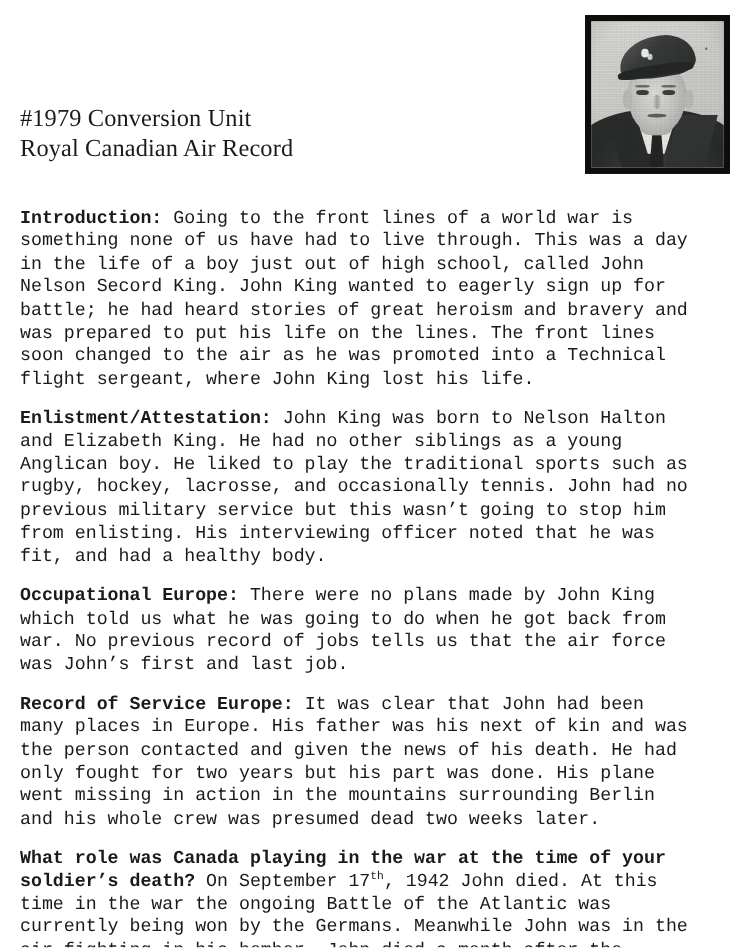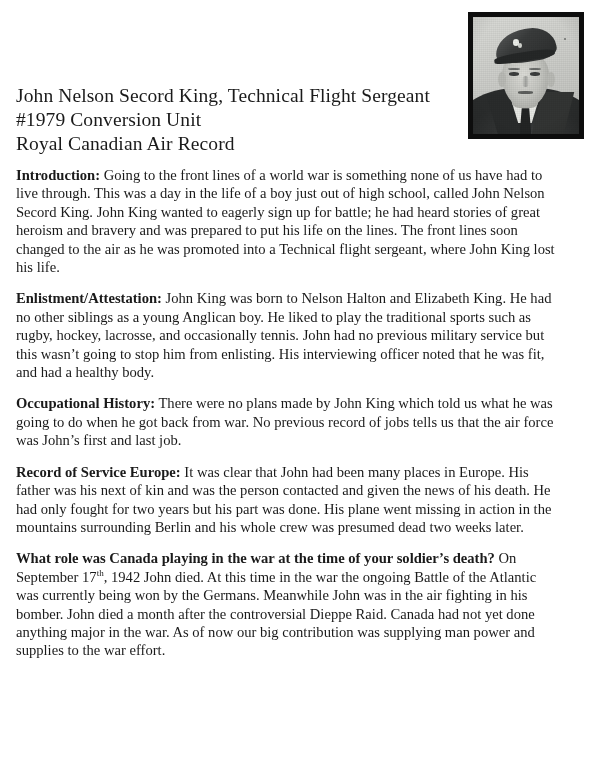--- a/index.html
+++ b/index.html
@@ -239,20 +239,21 @@
     position: absolute;
     left: 16px;
     top: 166px;
     width: 540px;
     font-size: 14.6px;
     line-height: 18.4px;
     text-align: left;
   }
   .para {
     margin: 0 0 13px 0;
+    font-family: Liberation Mono, monospace;
   }
   .para:last-child { margin-bottom: 0; }
   .lbl {
     font-weight: bold;
   }
   sup {
     font-size: .62em;
     vertical-align: super;
     line-height: 0;
   }
@@ -283,32 +284,31 @@
       <div class="ph-cap"></div>
       <div class="ph-cap-band"></div>
       <div class="ph-cap-badge"></div>
       <div class="ph-speck"></div>
       <div class="photo-grain"></div>
       <div class="photo-vignette"></div>
     </div>
   </div>
 
   <div class="title-block">
-    <div>John Nelson Secord King, Technical Flight Sergeant</div>
     <div>#1979 Conversion Unit</div>
     <div>Royal Canadian Air Record</div>
   </div>
 
   <div class="body">
 
     <p class="para"><span class="lbl">Introduction:</span><span> Going to the front lines of a world war is something none of us have had to live through. This was a day in the life of a boy just out of high school, called John Nelson Secord King. John King wanted to eagerly sign up for battle; he had heard stories of great heroism and bravery and was prepared to put his life on the lines. The front lines soon changed to the air as he was promoted into a Technical flight sergeant, where John King lost his life.</span></p>
 
     <p class="para"><span class="lbl">Enlistment/Attestation:</span><span> John King was born to Nelson Halton and Elizabeth King. He had no other siblings as a young Anglican boy. He liked to play the traditional sports such as rugby, hockey, lacrosse, and occasionally tennis. John had no previous military service but this wasn’t going to stop him from enlisting. His interviewing officer noted that he was fit, and had a healthy body.</span></p>
 
-    <p class="para"><span class="lbl">Occupational History:</span><span> There were no plans made by John King which told us what he was going to do when he got back from war. No previous record of jobs tells us that the air force was John’s first and last job.</span></p>
+    <p class="para"><span class="lbl">Occupational Europe:</span><span> There were no plans made by John King which told us what he was going to do when he got back from war. No previous record of jobs tells us that the air force was John’s first and last job.</span></p>
 
 
     <p class="para"><span class="lbl">Record of Service Europe:</span><span> It was clear that John had been many places in Europe. His father was his next of kin and was the person contacted and given the news of his death. He had only fought for two years but his part was done. His plane went missing in action in the mountains surrounding Berlin and his whole crew was presumed dead two weeks later.</span></p>
 
     <p class="para"><span class="lbl">What role was Canada playing in the war at the time of your soldier’s death?</span><span> On September 17</span><sup>th</sup><span>, 1942 John died. At this time in the war the ongoing Battle of the Atlantic was currently being won by the Germans. Meanwhile John was in the air fighting in his bomber. John died a month after the controversial Dieppe Raid. Canada had not yet done anything major in the war. As of now our big contribution was supplying man power and supplies to the war effort.</span></p>
 
   </div>
 </div>
 
 </body></html>

